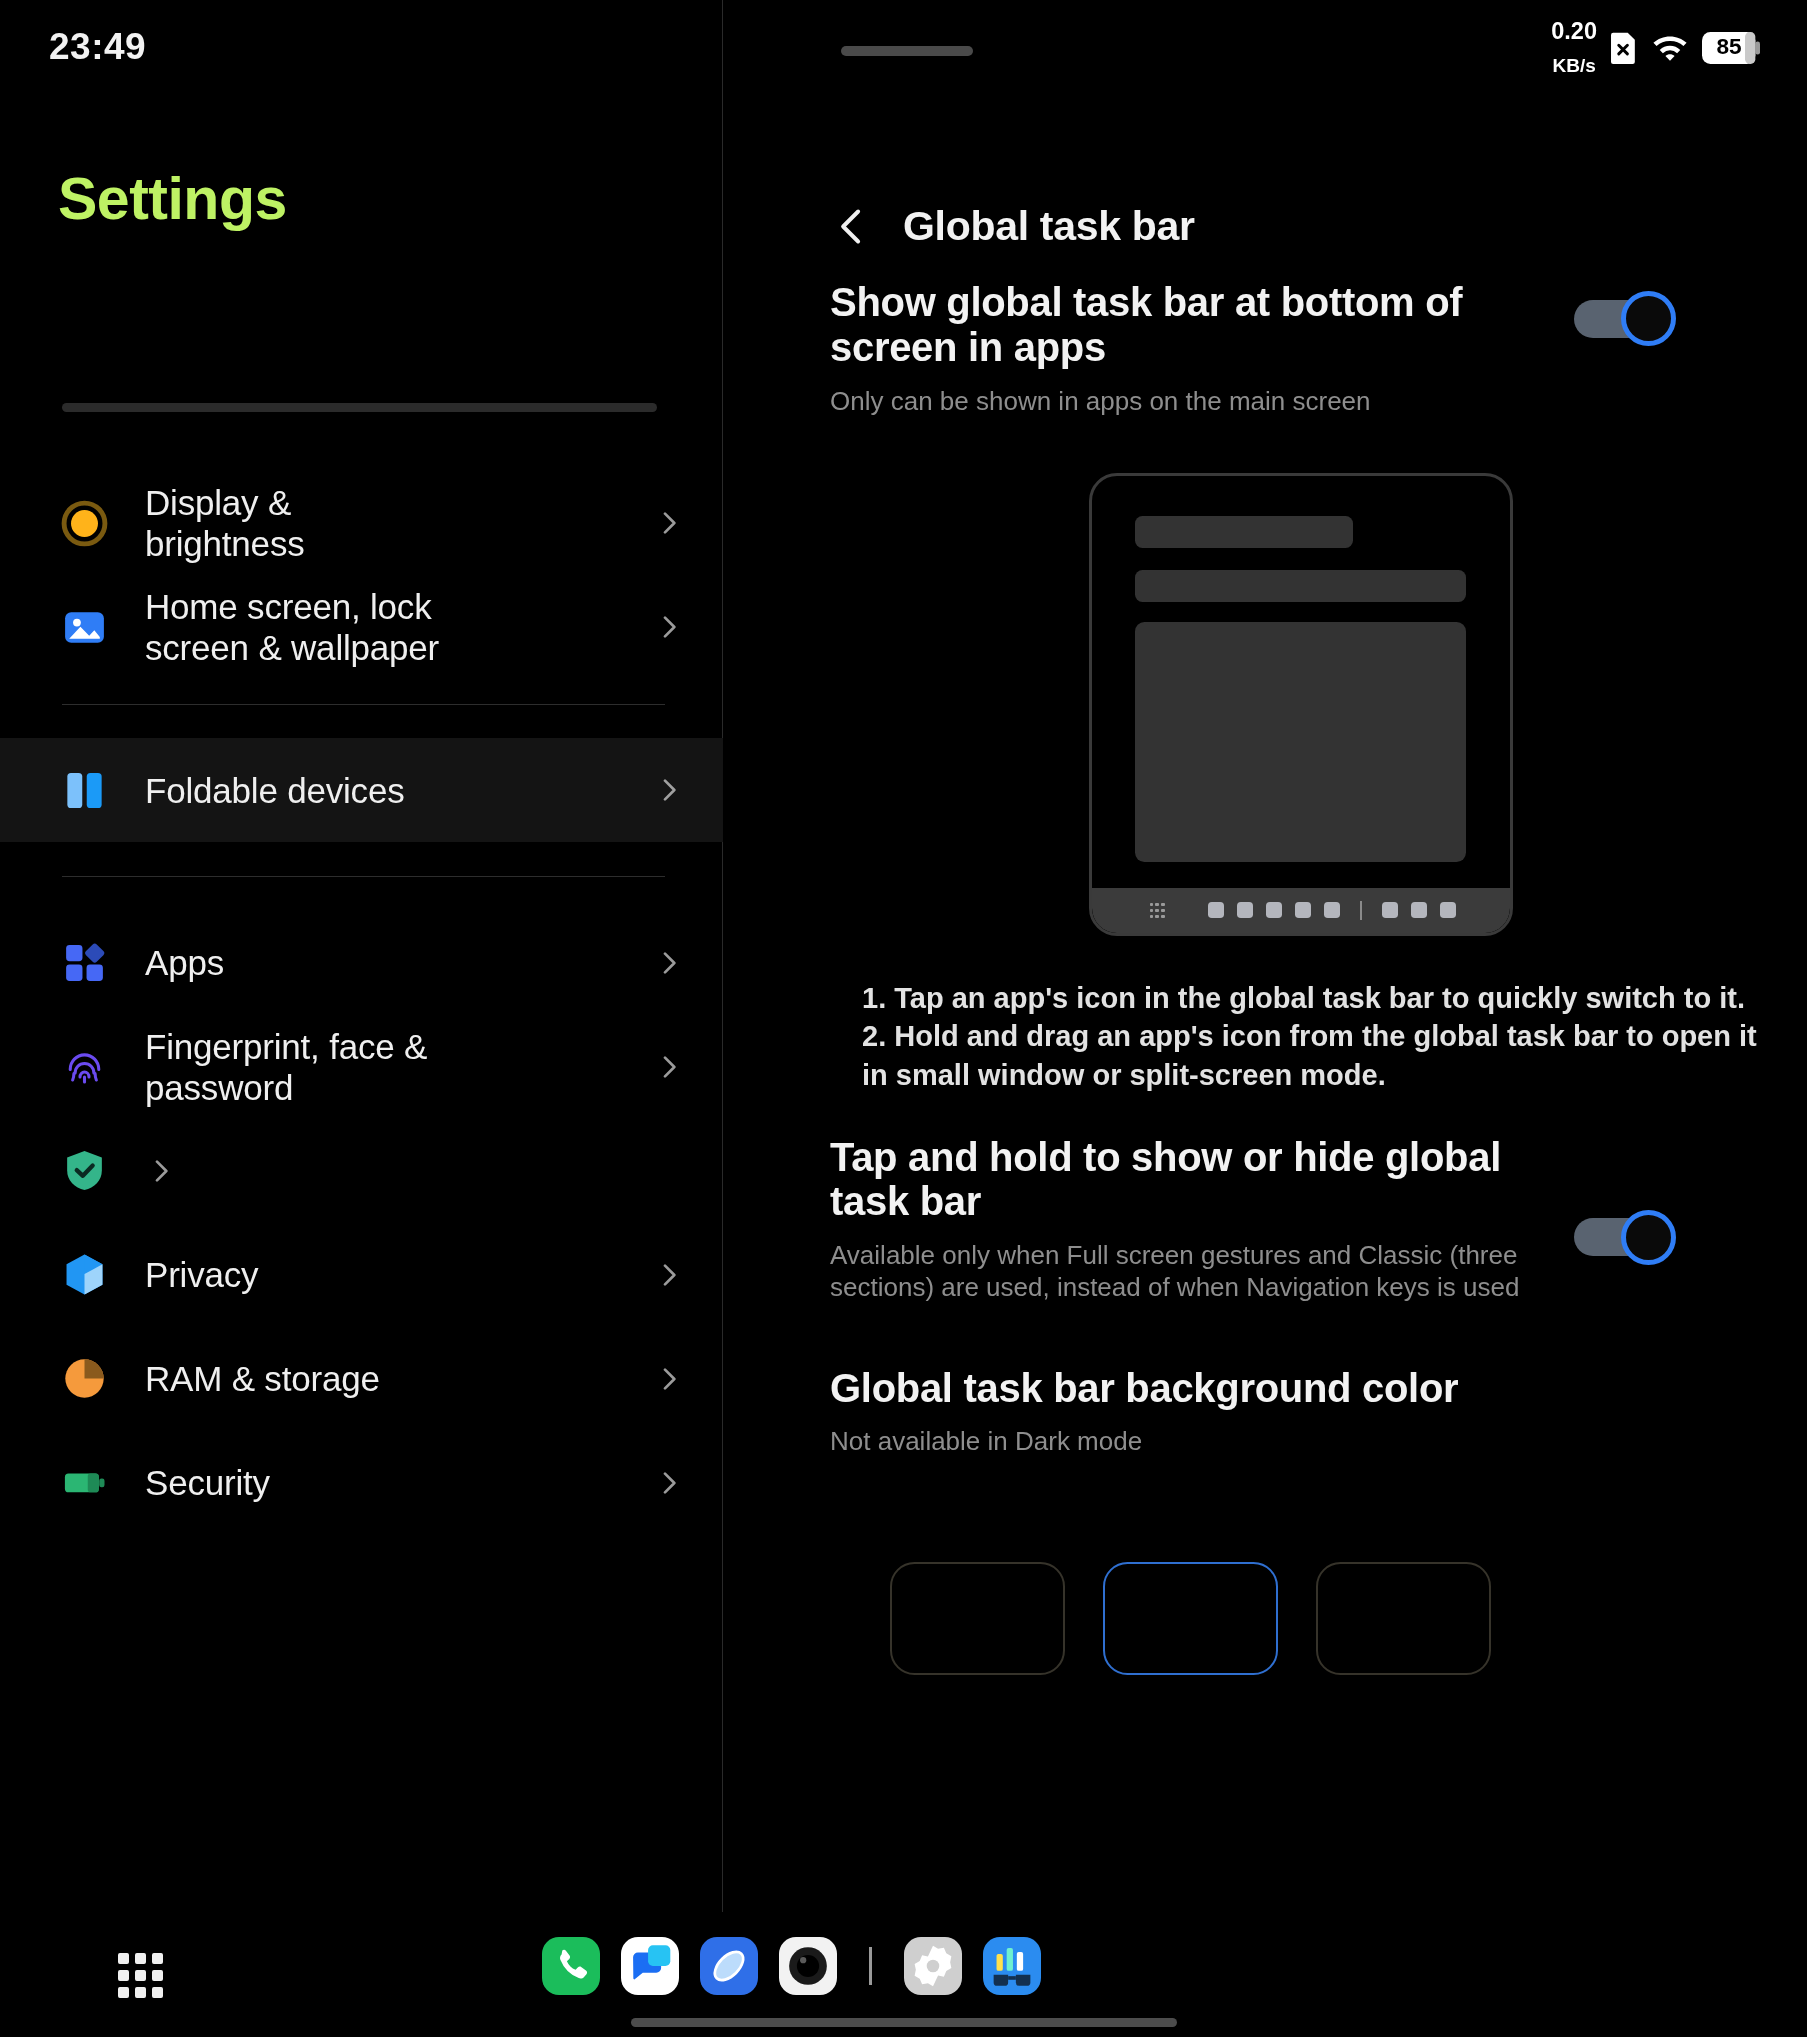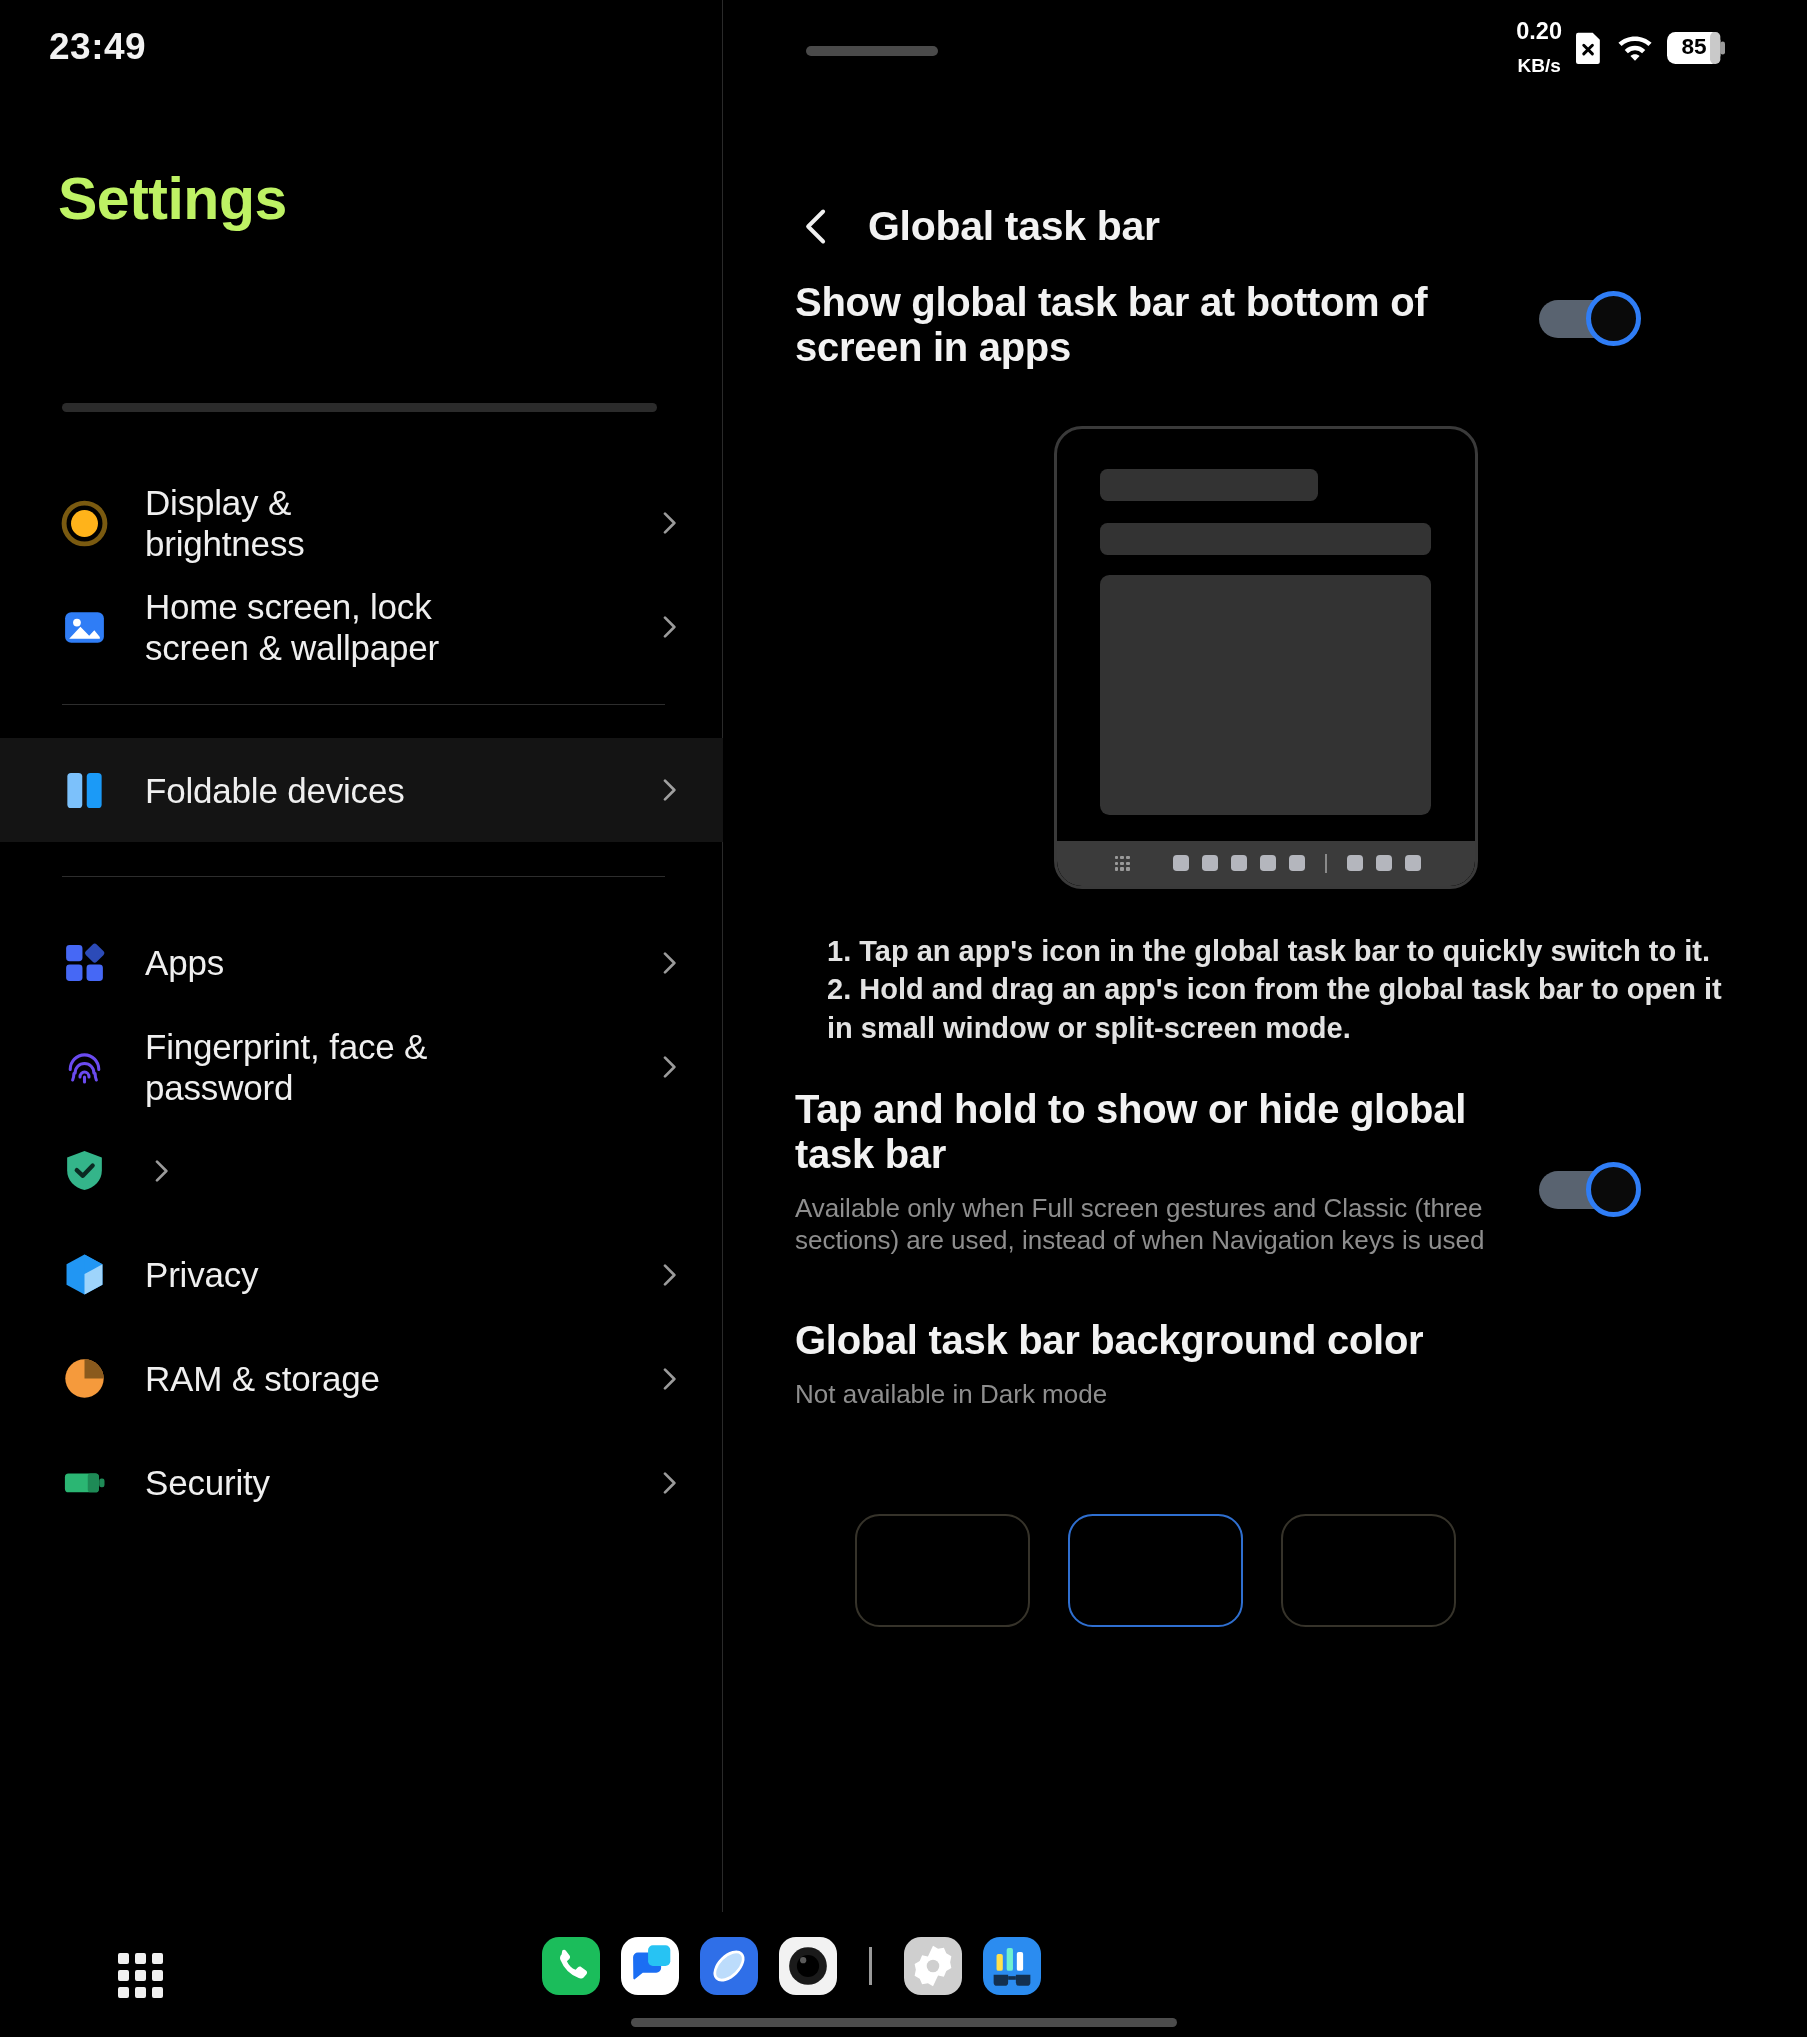--- a/index.html
+++ b/index.html
@@ -2,21 +2,21 @@
 <html style="font-size:15px"><head>
 <meta charset="utf-8">
 <style>
   * { margin:0; padding:0; box-sizing:border-box; }
   html,body {
     width:1808px; height:2038px;
     background:#000; overflow:hidden;
     font-family:"Liberation Sans", sans-serif;
     -webkit-font-smoothing:antialiased;
   }
-  .screen { position:relative; width:1648px; height:2038px; background:#000; display:flex; }
+  .screen { position:relative; width:1648px; height:2038px; background:#000; display:flex;gap:35px; }
 
   
   .left-pane {
     position:relative;
     width:723px; height:2038px;
     background:#000;
     border-right:0.9px solid #2a2a2a;
     flex:0 0 723px;
   }
   .statusbar-left {
@@ -418,20 +418,21 @@
       </span>
       <span class="page-title">Global task bar</span>
     </div>
 
     <div class="content">
 
       <div class="setting-block">
         <div class="setting-row">
           <div class="setting-texts">
             <div class="setting-title">Show global task bar at bottom of screen in apps</div>
+            <div class="setting-sub">Only can be shown in apps on the main screen</div>
           </div>
           <div class="toggle">
             <span class="track"></span>
             <span class="thumb"></span>
           </div>
         </div>
       </div>
 
       <div class="device-wrap">
         <div class="device">

